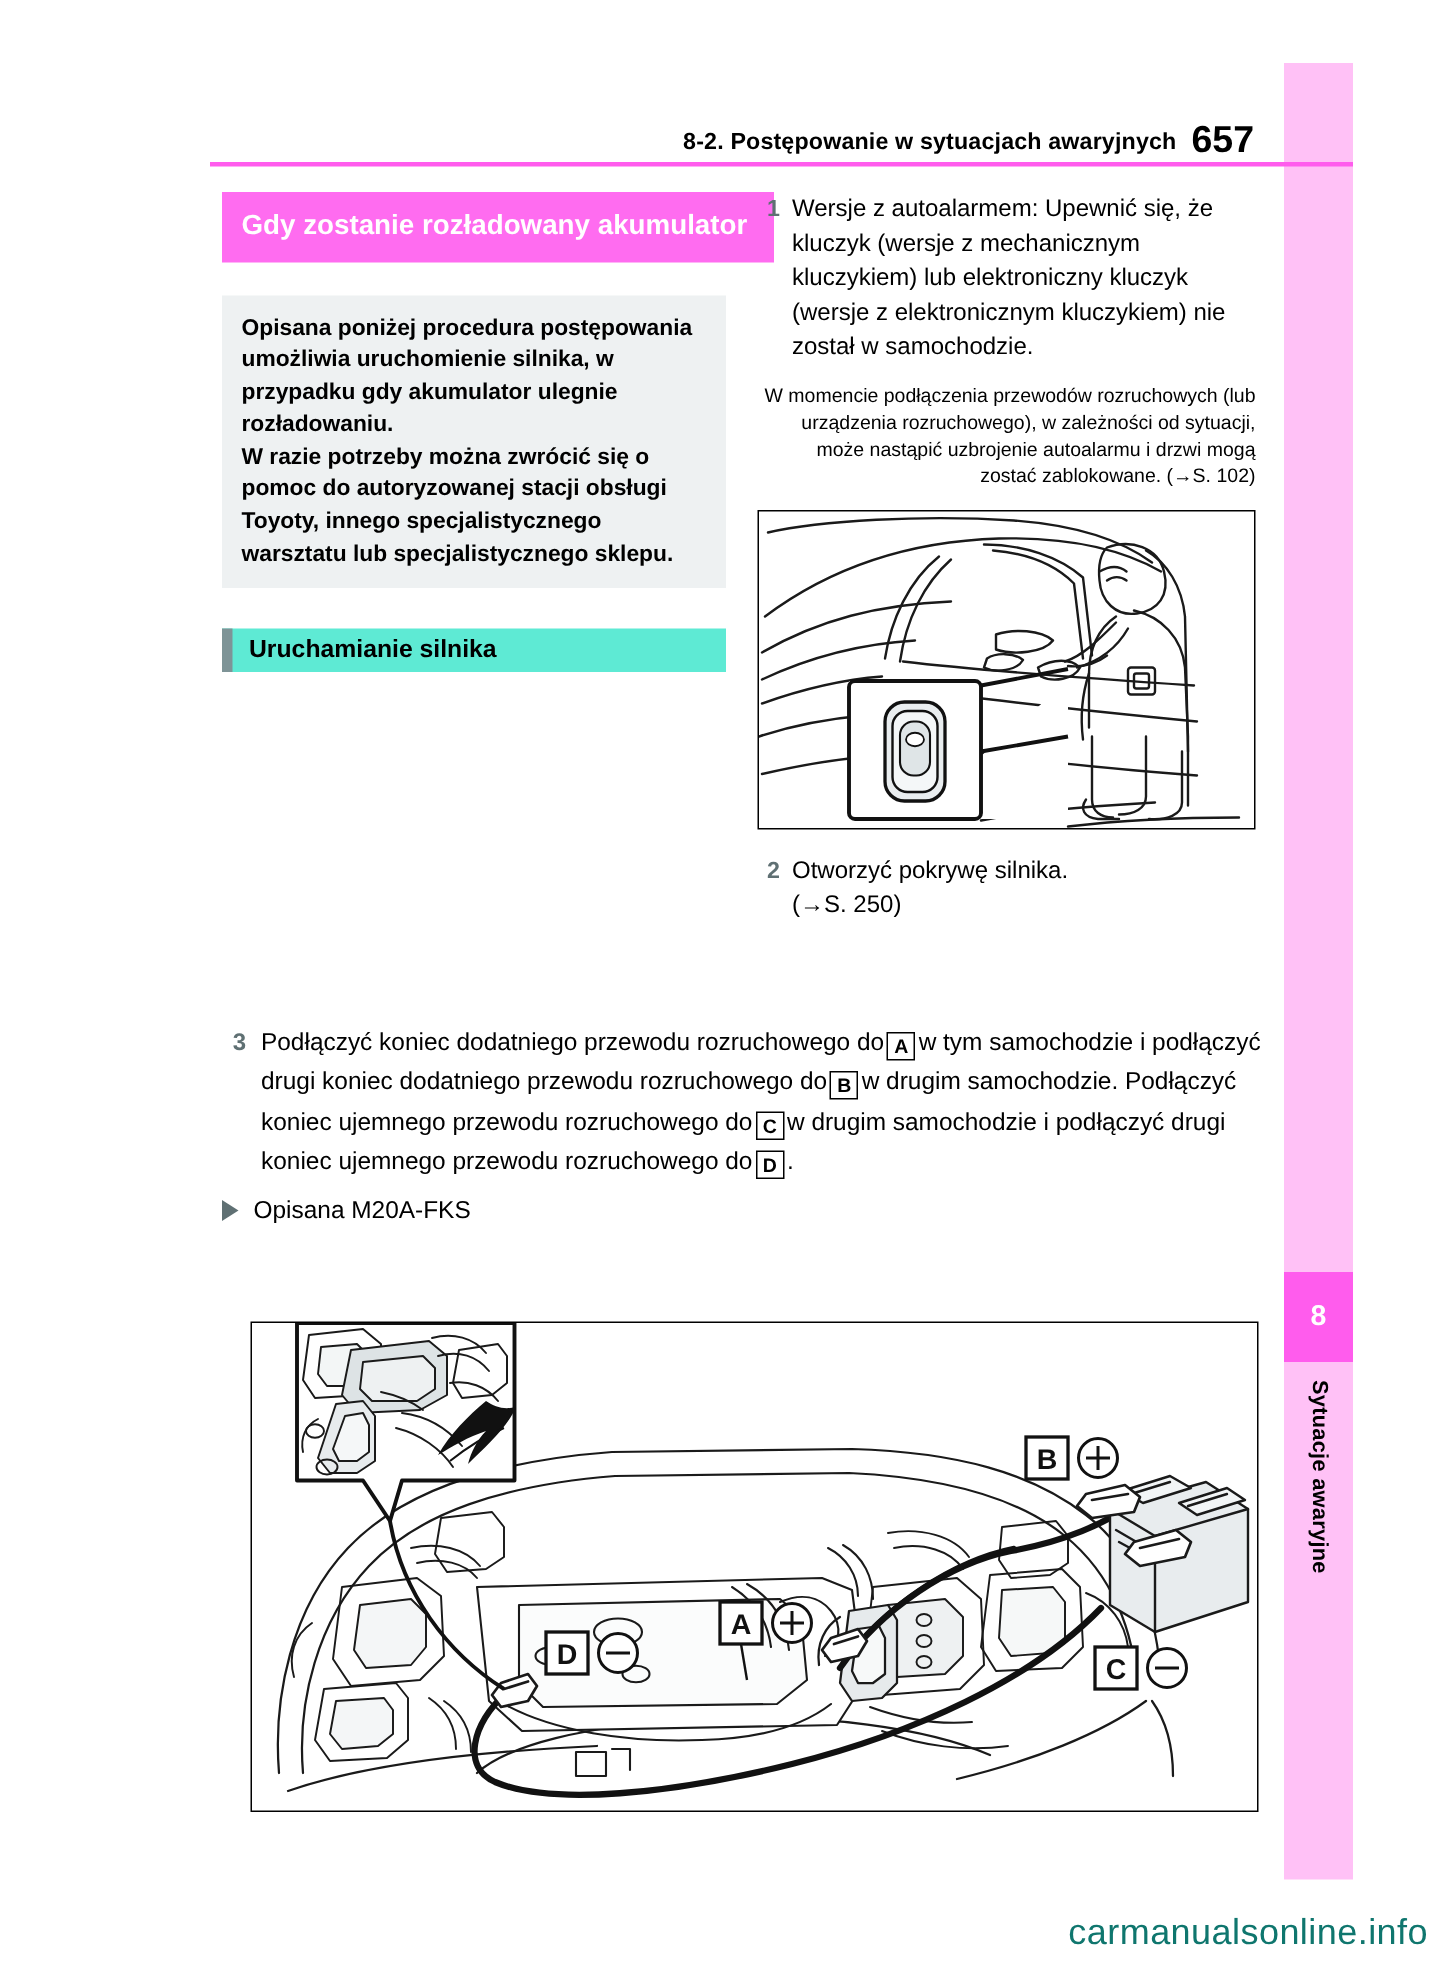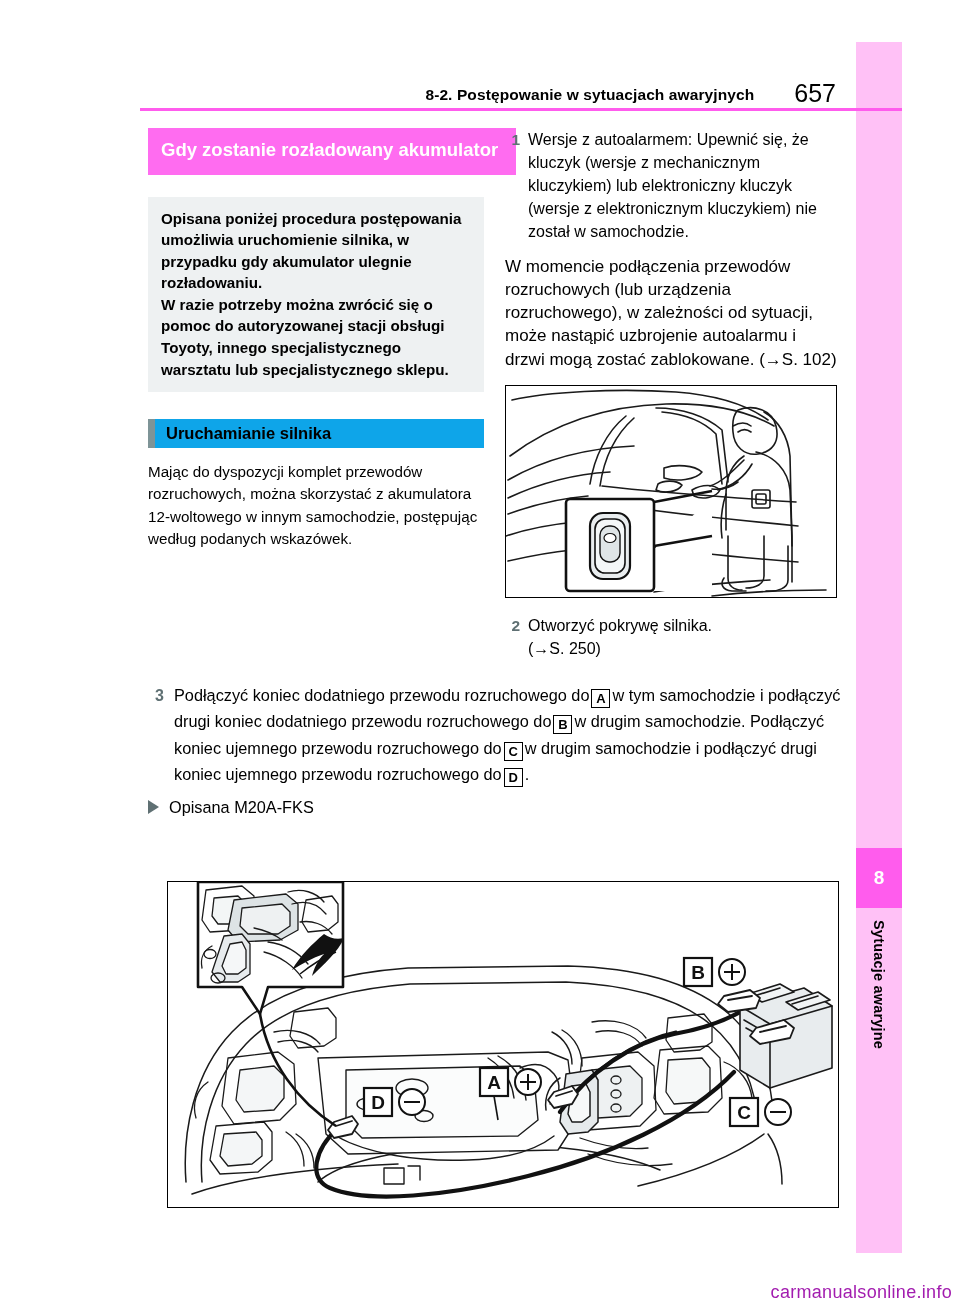--- a/index.html
+++ b/index.html
@@ -79,22 +79,22 @@
     justify-content: flex-end;
   }
   .header-title {
     font-size: 15.5px;
     font-weight: bold;
     letter-spacing: 0.1px;
     white-space: nowrap;
   }
   .header-pagenum {
     font-size: 25px;
-    font-weight: normal;
-    margin-left: 40px;
+    font-weight: bold;
+    margin-left: 10px;
     line-height: 1;
     position: relative;
     top: 2px;
   }
   .header-rule {
     position: absolute;
     left: 140px;
     top: 108px;
     width: 762px;
     height: 3px;
@@ -137,21 +137,21 @@
     padding: 11px 13px 12px 13px;
     box-sizing: border-box;
     width: 336px;
   }
 
   
   .subhead {
     margin-top: 27px;
     width: 336px;
     height: 29px;
-    background: #0ea5e9;
+    background: #5eead4;
     display: flex;
     align-items: center;
     box-sizing: border-box;
   }
   .subhead-accent {
     width: 7px;
     height: 29px;
     background: #7e9497;
     flex: 0 0 auto;
   }
@@ -180,23 +180,24 @@
     font-size: 15.5px;
     flex: 0 0 auto;
     width: 15px;
     text-align: right;
     padding-right: 8px;
     padding-top: 1px;
   }
   .step-text { flex: 1 1 auto; }
 
   .right-para {
-    font-size: 17px;
+    font-size: 13px;
     line-height: 1.36;
     margin-top: 12px;
+    text-align: right;
   }
 
   
   .figure-box {
     border: 1.5px solid #000;
     background: #ffffff;
     box-sizing: border-box;
     overflow: hidden;
   }
   .fig-key { margin-top: 14px; width: 332px; height: 213px; }
@@ -253,22 +254,22 @@
     left: 167px;
     top: 881px;
     width: 672px;
     height: 327px;
   }
 
   .watermark {
     position: absolute;
     right: 8px;
     bottom: 10px;
-    font-size: 18px;
-    color: #a21caf;
+    font-size: 24px;
+    color: #0f766e;
     letter-spacing: 0.3px;
   }
 
   svg { display: block; }
 </style>
 </head>
 <body>
 
 <div class="page">
 
@@ -289,21 +290,20 @@
     <div class="section-title-box">Gdy zostanie rozładowany akumulator</div>
 
     <div class="info-panel" style="white-space: pre-line;">Opisana poniżej procedura postępowania umożliwia uruchomienie silnika, w przypadku gdy akumulator ulegnie rozładowaniu.
 W razie potrzeby można zwrócić się o pomoc do autoryzowanej stacji obsługi Toyoty, innego specjalistycznego warsztatu lub specjalistycznego sklepu.</div>
 
     <div class="subhead">
       <div class="subhead-accent"></div>
       <div class="subhead-text">Uruchamianie silnika</div>
     </div>
 
-    <div class="body-para">Mając do dyspozycji komplet przewodów rozruchowych, można skorzystać z akumulatora 12-woltowego w innym samochodzie, postępując według podanych wskazówek.</div>
   </div>
 
   <div class="col-right">
 
     <div class="step">
       <div class="step-num">1</div>
       <div class="step-text">Wersje z autoalarmem: Upewnić się, że kluczyk (wersje z mechanicznym kluczykiem) lub elektroniczny kluczyk (wersje z elektronicznym kluczykiem) nie został w samochodzie.</div>
     </div>
 
     <div class="right-para">W momencie podłączenia przewodów rozruchowych (lub urządzenia rozruchowego), w zależności od sytuacji, może nastąpić uzbrojenie autoalarmu i drzwi mogą zostać zablokowane. (→S. 102)</div>

